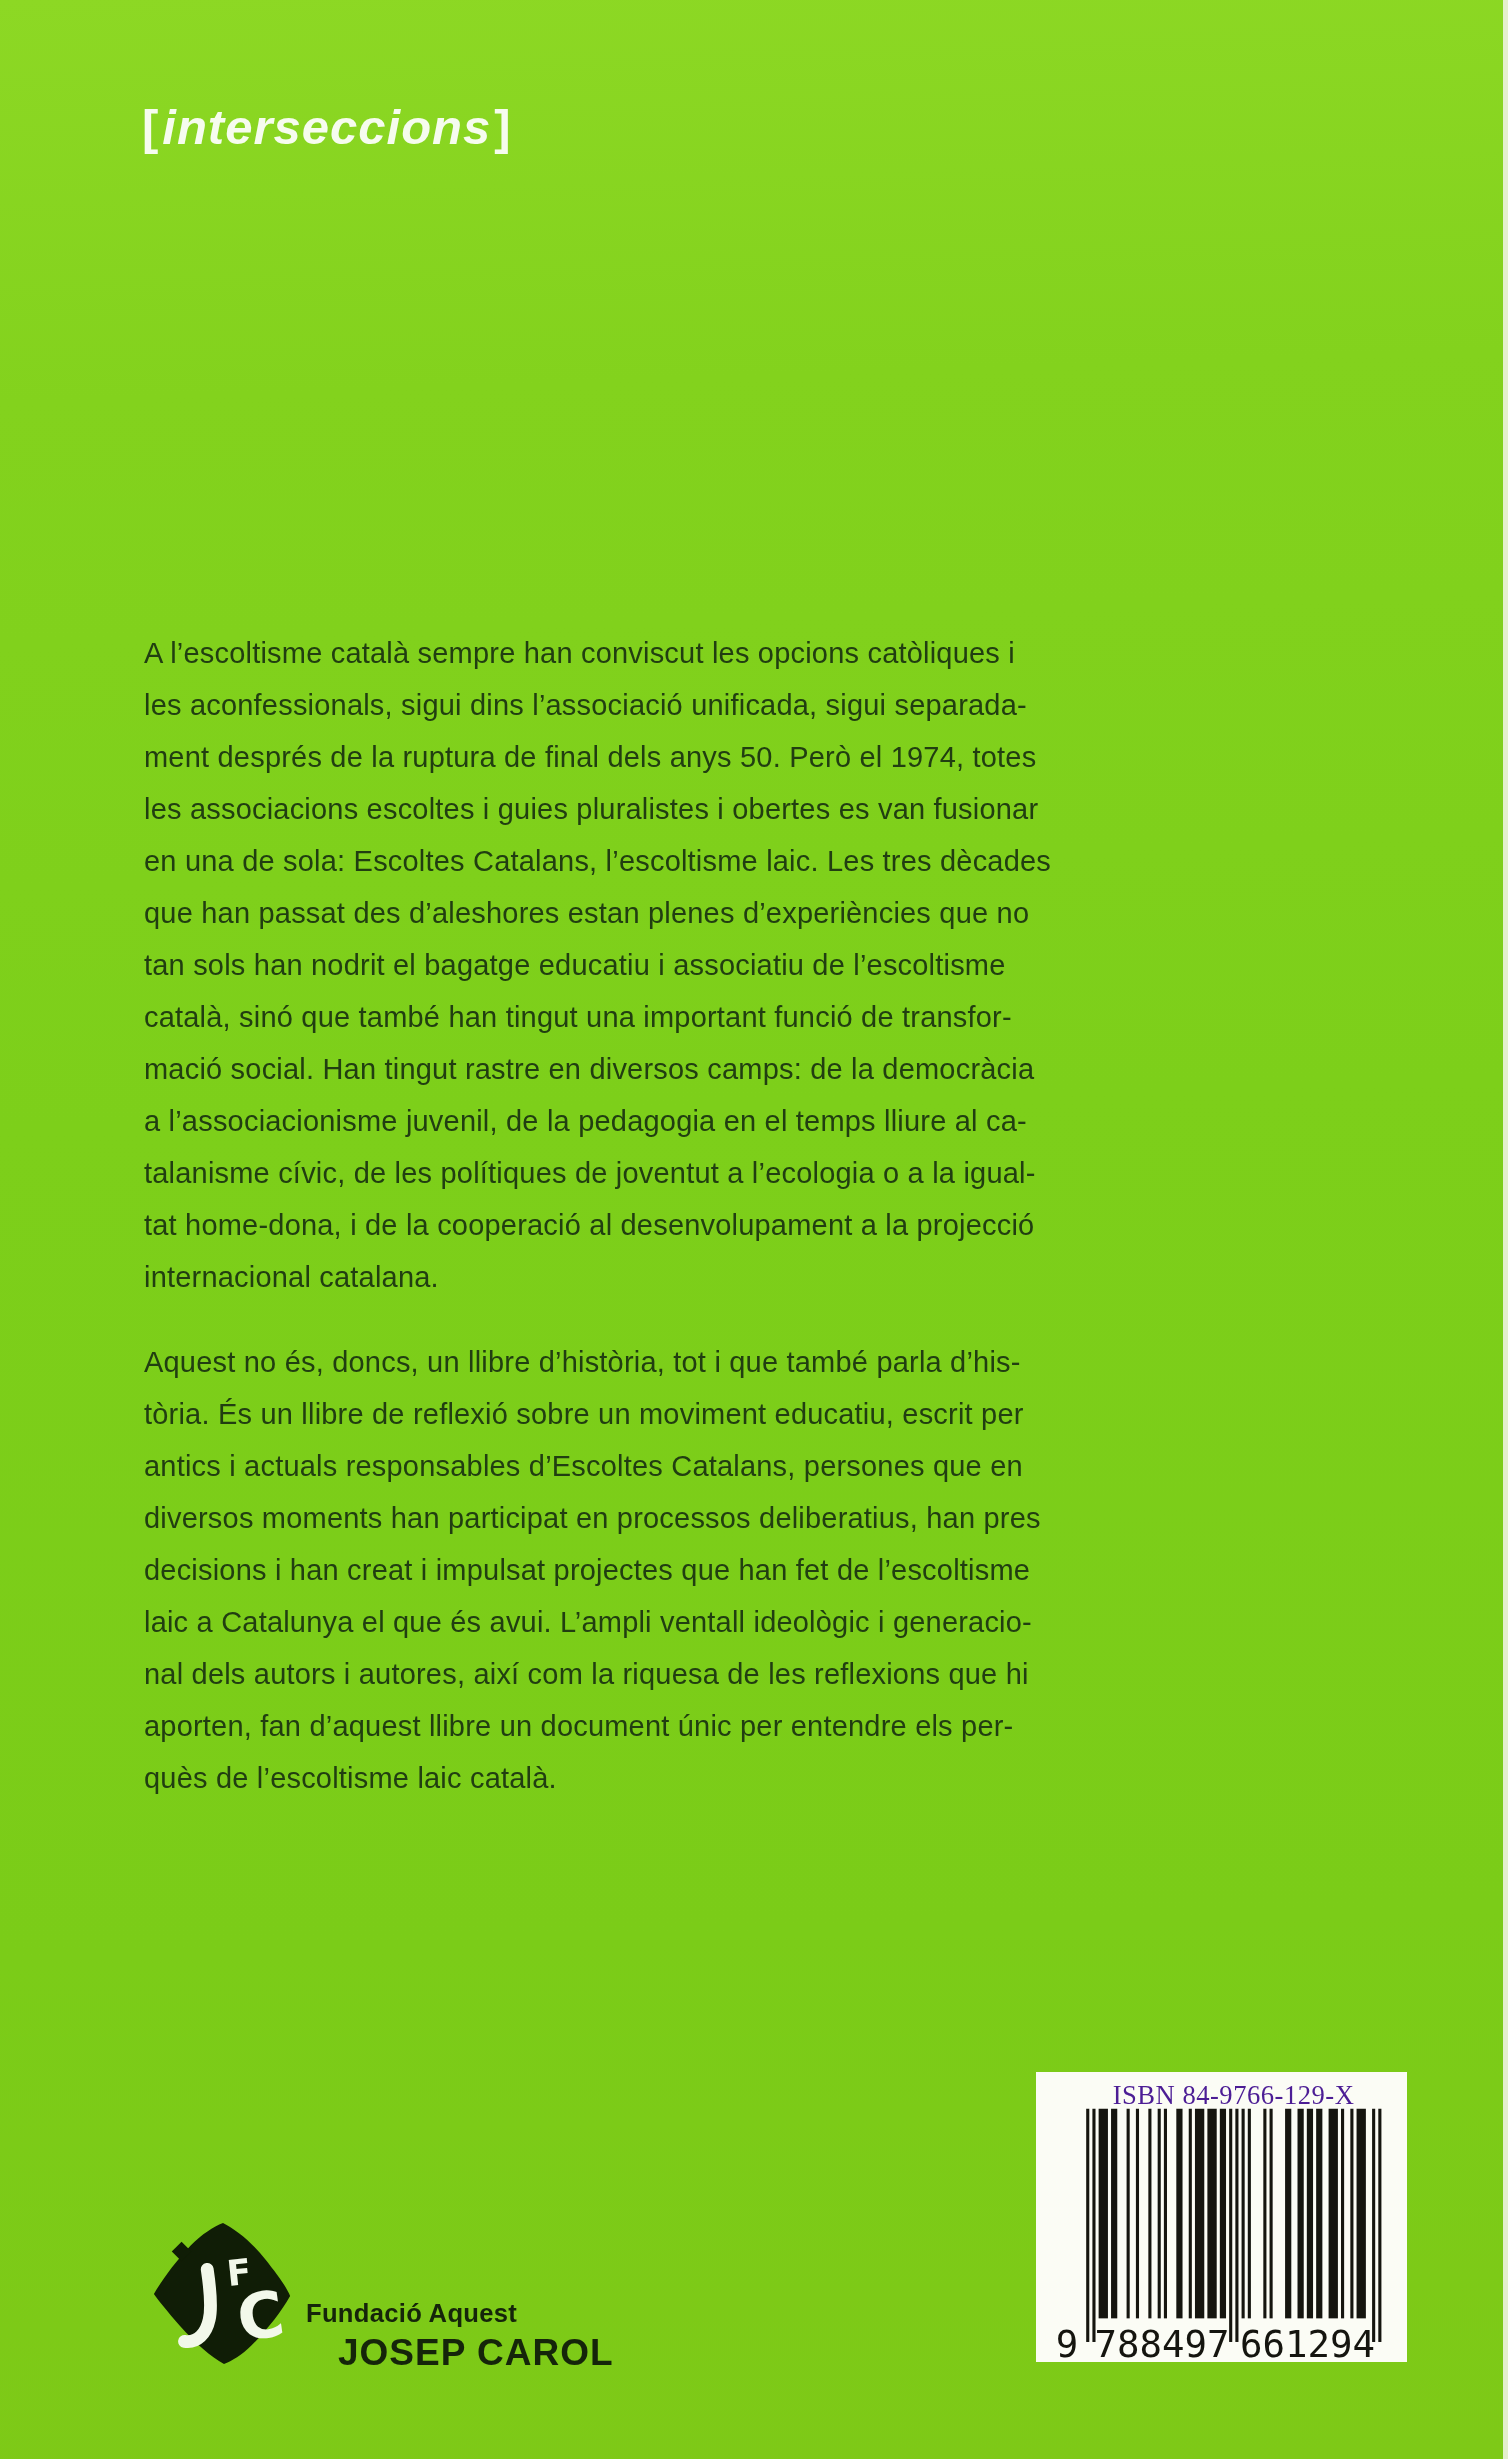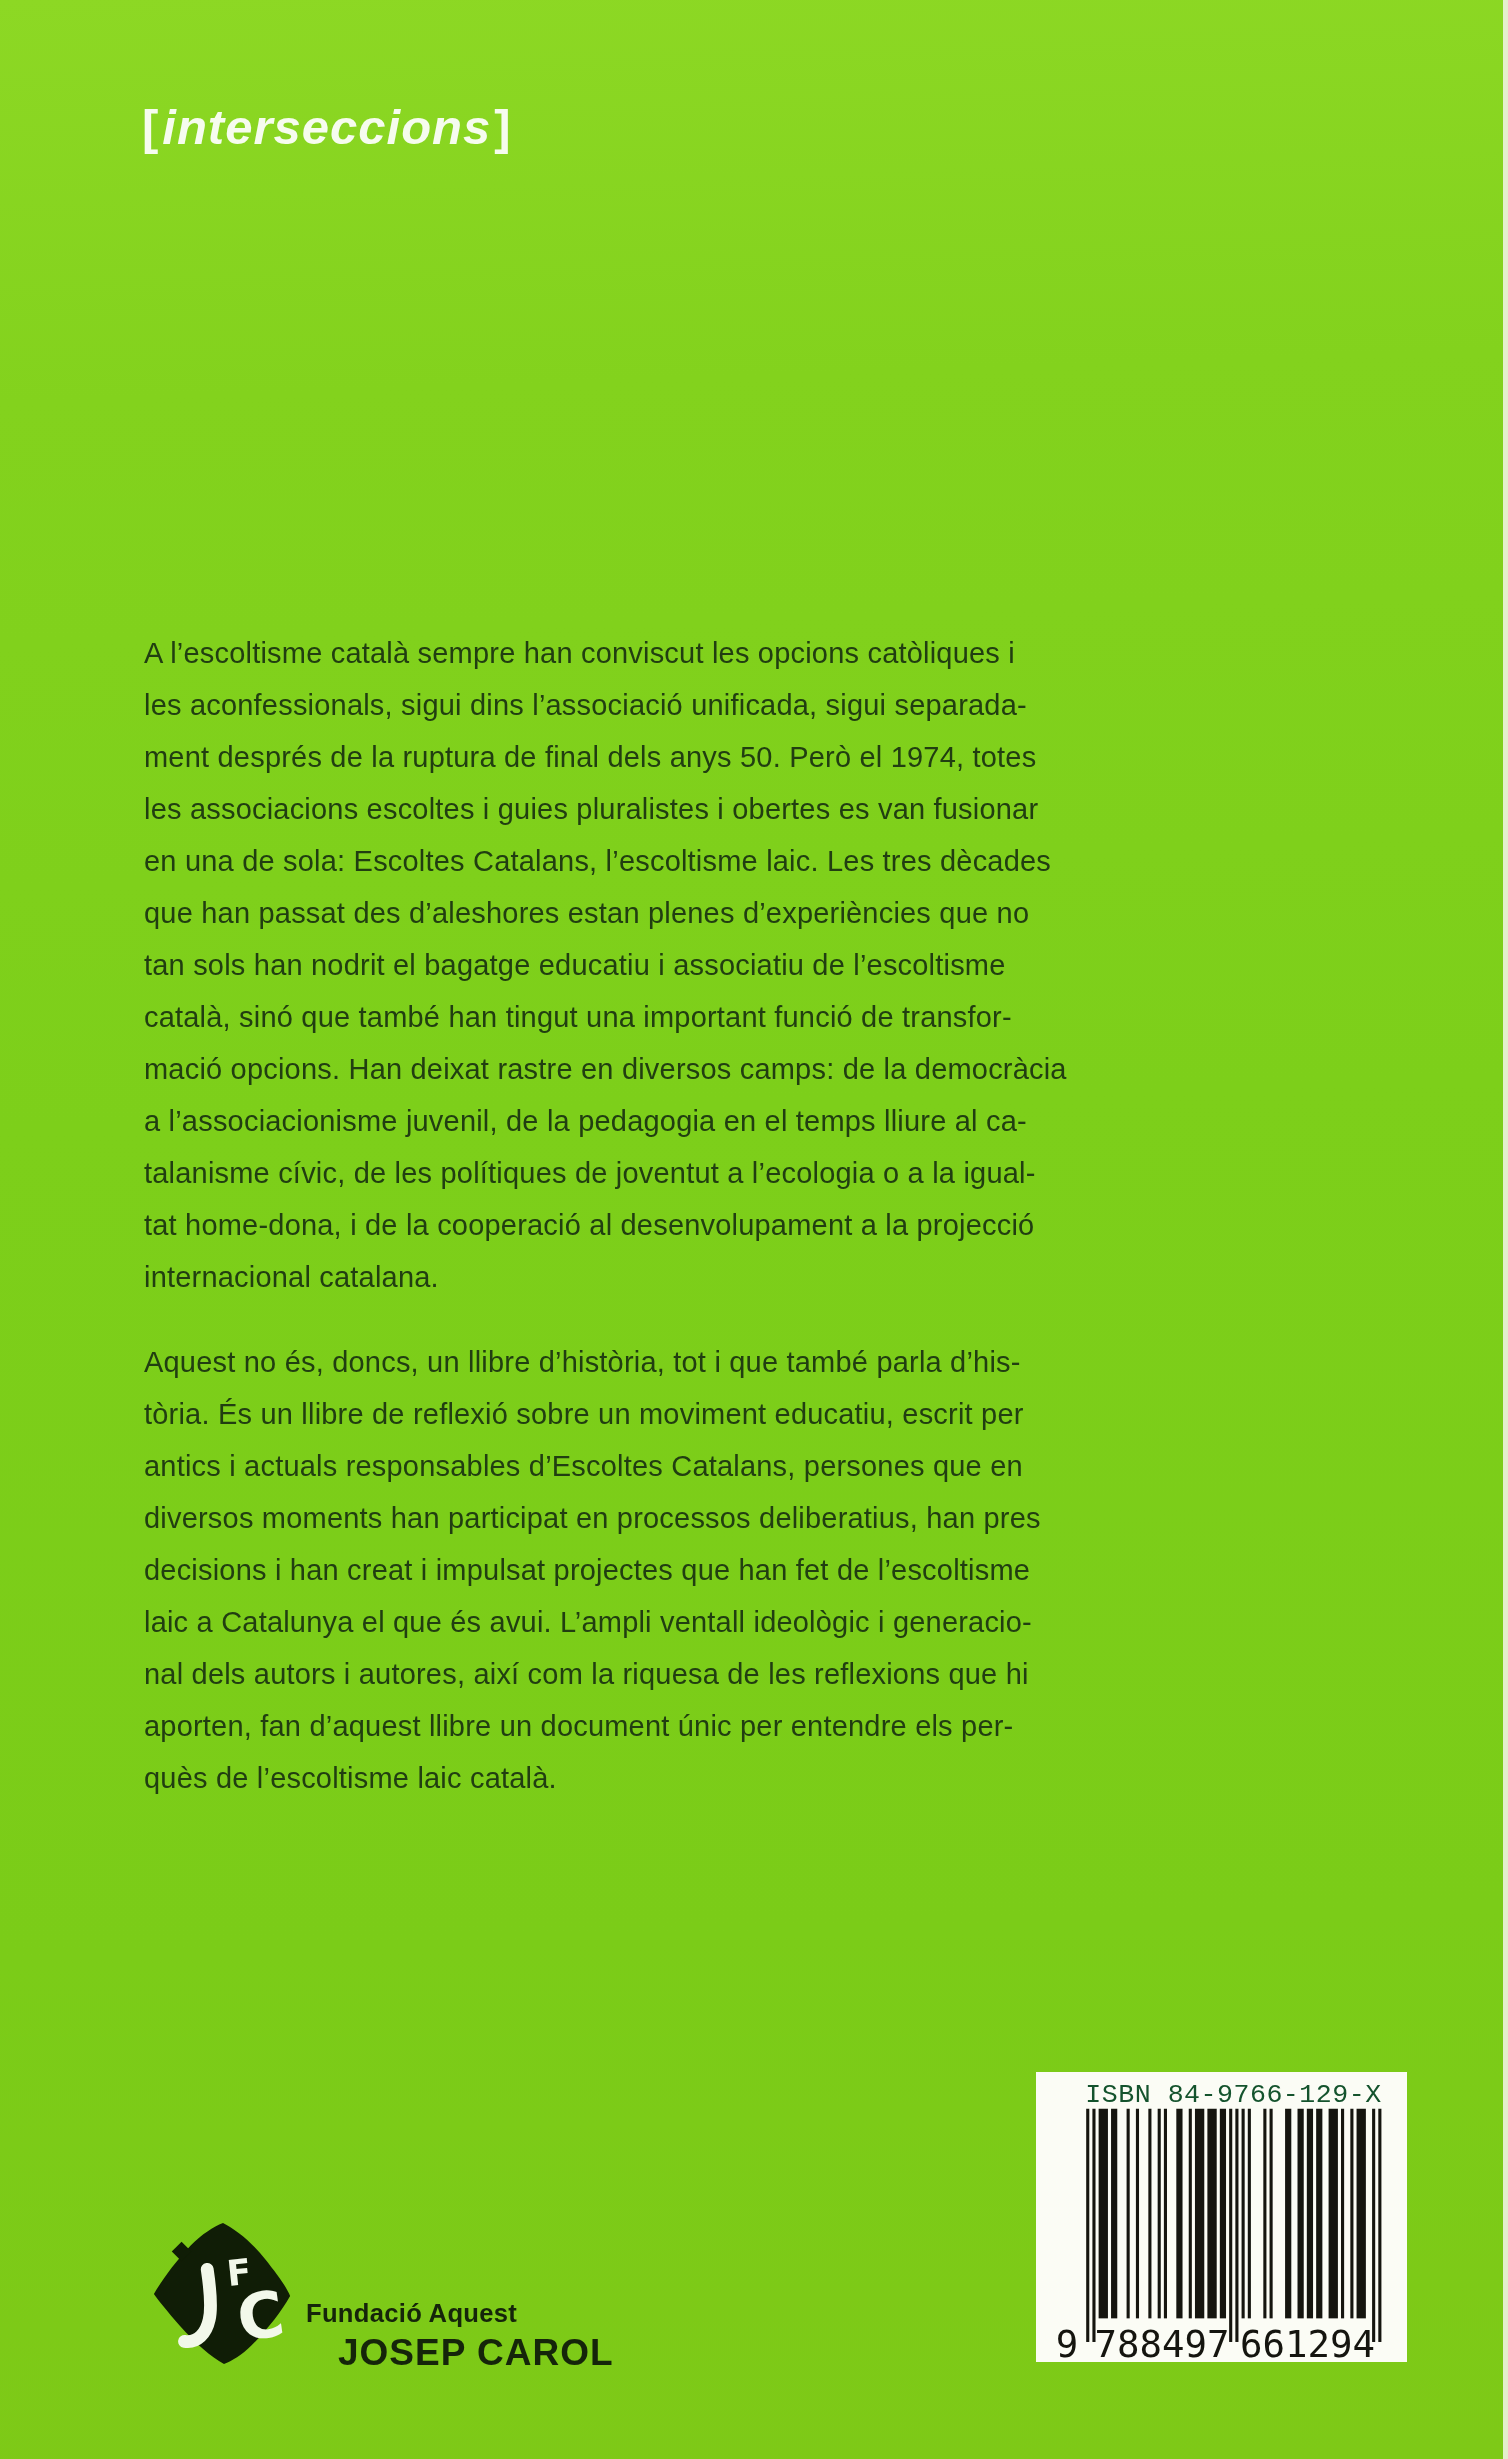--- a/index.html
+++ b/index.html
@@ -35,22 +35,22 @@
   .publisher-text{position:absolute;left:306px;top:2299px;color:#15250a;}
   .publisher-line1{font-size:25.6px;font-weight:700;letter-spacing:0.3px;}
   .publisher-line2{font-size:37px;font-weight:700;letter-spacing:1px;margin-top:3.9px;margin-left:32px;}
   
   .barcode-box{
     position:absolute;left:1036px;top:2072px;width:371px;height:290px;
     background:#fbfcf5;
   }
   .isbn-label{
     position:absolute;left:37px;top:7.9px;width:321px;text-align:center;
-    font-family:Liberation Mono, monospace;font-size:26.6px;letter-spacing:0.5px;
-    color:#14532d;white-space:nowrap;
+    font-family:Liberation Serif, serif;font-size:26.6px;letter-spacing:0.5px;
+    color:#4c1d95;white-space:nowrap;
   }
   .bars-svg{position:absolute;left:0;top:0;}
 </style>
 </head>
 <body>
 
 <div class="cover">
 
   <div class="imprint">
     <span class="bracket">[</span><span class="word">interseccions</span><span class="bracket">]</span>
@@ -59,21 +59,21 @@
   <div class="blurb">
     <div class="para">
         <div>A l’escoltisme català sempre han conviscut les opcions catòliques i</div>
         <div>les aconfessionals, sigui dins l’associació unificada, sigui separada-</div>
         <div>ment després de la ruptura de final dels anys 50. Però el 1974, totes</div>
         <div>les associacions escoltes i guies pluralistes i obertes es van fusionar</div>
         <div>en una de sola: Escoltes Catalans, l’escoltisme laic. Les tres dècades</div>
         <div>que han passat des d’aleshores estan plenes d’experiències que no</div>
         <div>tan sols han nodrit el bagatge educatiu i associatiu de l’escoltisme</div>
         <div>català, sinó que també han tingut una important funció de transfor-</div>
-        <div>mació opcions. Han deixat rastre en diversos camps: de la democràcia</div>
+        <div>mació social. Han tingut rastre en diversos camps: de la democràcia</div>
         <div>a l’associacionisme juvenil, de la pedagogia en el temps lliure al ca-</div>
         <div>talanisme cívic, de les polítiques de joventut a l’ecologia o a la igual-</div>
         <div>tat home-dona, i de la cooperació al desenvolupament a la projecció</div>
         <div>internacional catalana.</div>
       </div>
     <div class="para">
         <div>Aquest no és, doncs, un llibre d’història, tot i que també parla d’his-</div>
         <div>tòria. És un llibre de reflexió sobre un moviment educatiu, escrit per</div>
         <div>antics i actuals responsables d’Escoltes Catalans, persones que en</div>
         <div>diversos moments han participat en processos deliberatius, han pres</div>

